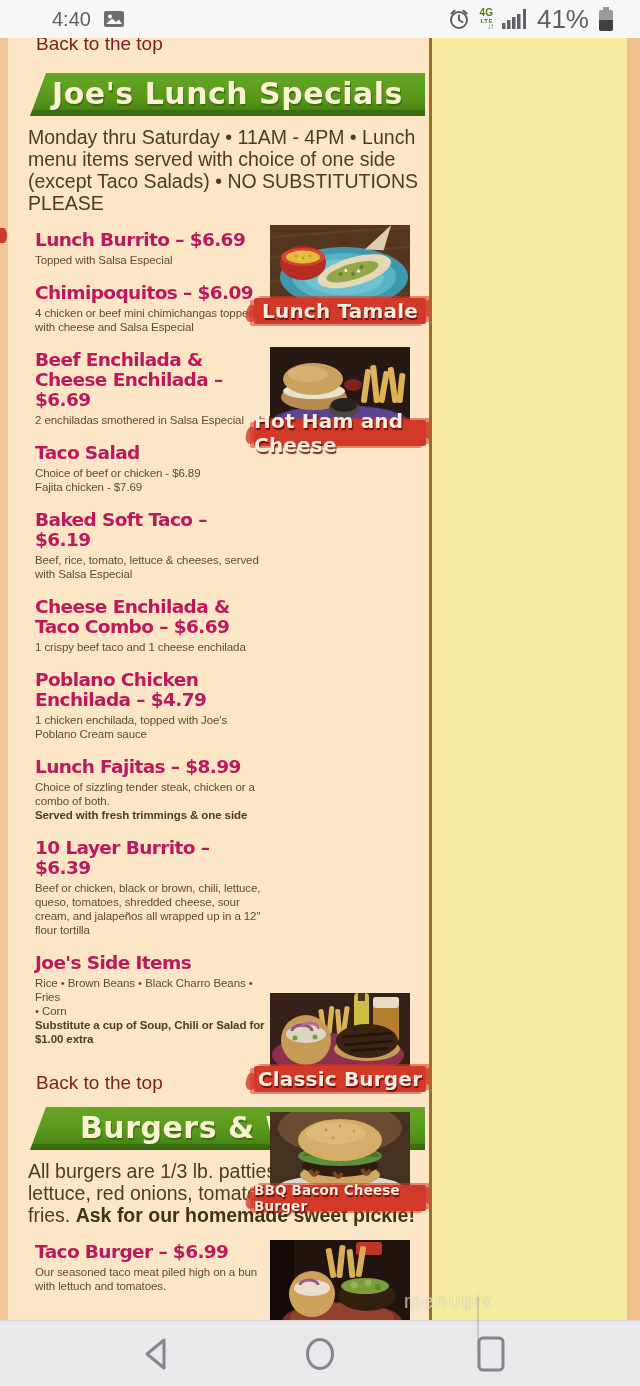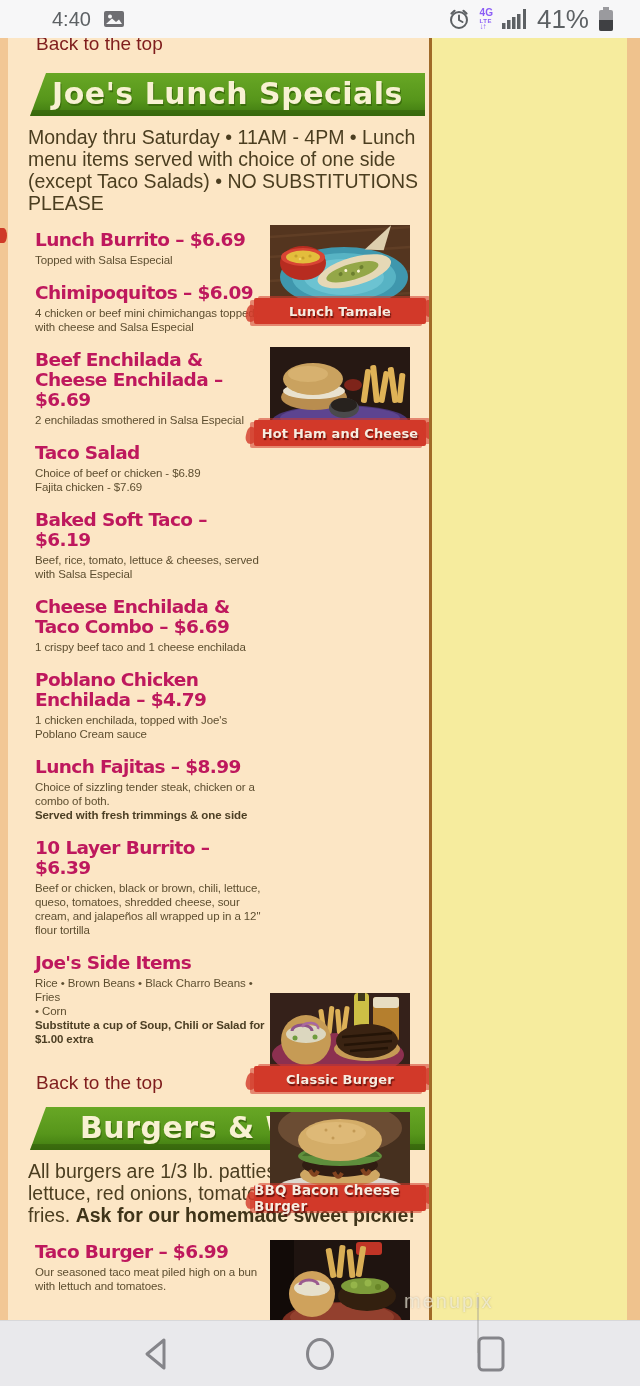--- a/index.html
+++ b/index.html
@@ -6,21 +6,21 @@
   body{font-family:"Liberation Sans","DejaVu Sans",sans-serif;}
   .screen{position:relative;width:640px;height:1386px;overflow:hidden;background:#f2c795;}
 
   
   .status-bar{position:absolute;left:0;top:0;width:640px;height:38px;background:#f7f7f8;
     display:flex;align-items:center;justify-content:space-between;z-index:20;}
   .sb-left{display:flex;align-items:center;gap:12px;padding-left:52px;}
   .sb-right{display:flex;align-items:center;gap:9px;padding-right:26px;}
   .sb-time{font-size:20px;color:#5d6164;}
   .sb-pct{font-size:26px;color:#5d6164;}
-  .net-ico{display:flex;flex-direction:column;align-items:flex-start;line-height:1;color:#8b5cf6;}
+  .net-ico{display:flex;flex-direction:column;align-items:flex-end;line-height:1;color:#4d7c0f;}
   .net-top{font-size:10px;font-weight:bold;}
   .net-bot{font-size:6px;font-weight:bold;letter-spacing:.5px;}
   .net-arrows{font-size:8px;letter-spacing:-1px;margin-top:-1px;}
 
   
   .side-col{position:absolute;left:429px;top:38px;width:198px;height:1282px;background:#f6ec9e;border-left:3px solid #a06a28;box-sizing:border-box;}
   .right-strip{position:absolute;left:627px;top:38px;width:13px;height:1282px;background:#efc28d;}
   .edge-splat{position:absolute;left:0;top:228px;width:7px;height:15px;background:#cf3a28;border-radius:0 60% 60% 0;z-index:3;}
 
   
@@ -53,21 +53,21 @@
   .photo{position:absolute;left:262px;width:140px;z-index:2;}
   .photo svg{display:block;}
   #p1{top:187px;} #p2{top:309px;} #p3{top:955px;} #p4{top:1074px;}
   #p5{top:1202px;height:80px;overflow:hidden;}
   .photo-label{position:absolute;left:-16px;right:-16px;top:73px;height:26px;background:#d23929;
     border-radius:2px;display:flex;align-items:center;justify-content:center;
     box-shadow:-4px 2px 0 rgba(210,57,41,.55),4px -2px 0 rgba(210,57,41,.55);}
   .photo-label::before,.photo-label::after{content:"";position:absolute;width:11px;height:17px;background:#d23929;opacity:.8;}
   .photo-label::before{left:-8px;top:7px;transform:rotate(14deg);border-radius:40% 60% 50% 50%;}
   .photo-label::after{right:-8px;top:2px;transform:rotate(-12deg);border-radius:55% 45% 50% 50%;}
-  .photo-label span{position:relative;font-size:13px;font-weight:bold;color:#f6ece0;
+  .photo-label span{position:relative;font-size:20px;font-weight:bold;color:#f6ece0;
     text-shadow:1px 2px 1px rgba(90,10,5,.85);letter-spacing:.2px;font-family:"DejaVu Sans",sans-serif;}
   .photo-label.small span{font-size:13.5px;}
 
   
   .watermark{position:absolute;left:404px;top:1290px;font-size:20px;letter-spacing:2px;
     color:rgba(255,252,238,.6);text-shadow:0 0 2px rgba(120,112,90,.4);z-index:6;}
   .wm-line{position:absolute;left:477px;top:1297px;width:2px;height:56px;background:rgba(140,140,140,.35);z-index:12;}
 
   
   .nav-bar{position:absolute;left:0;top:1320px;width:640px;height:66px;background:#e9e9ec;

